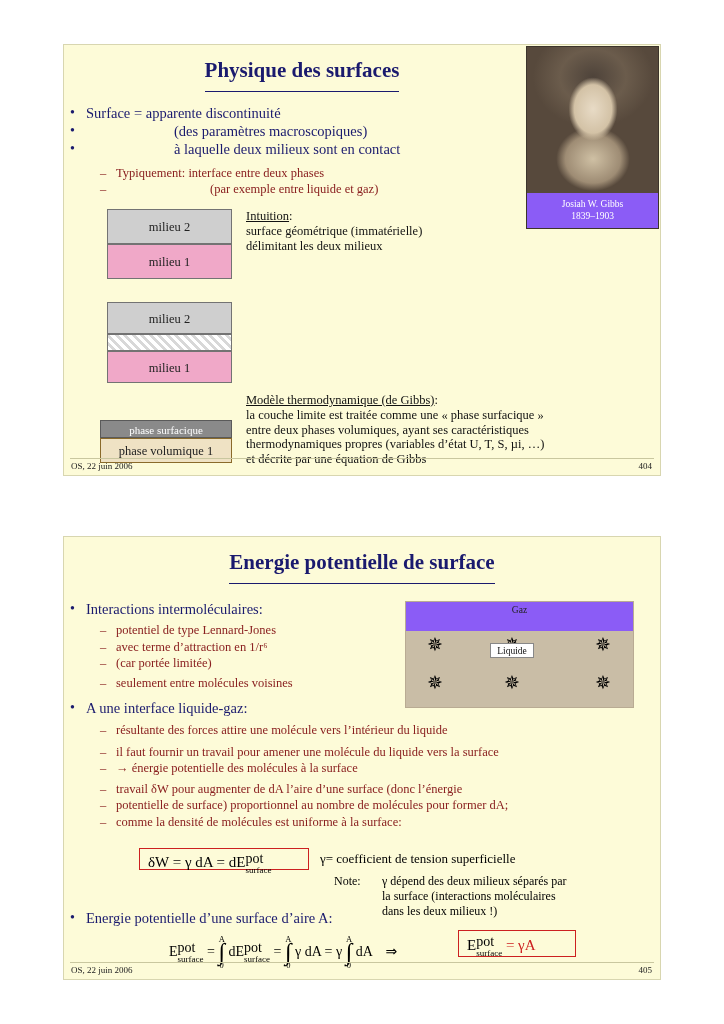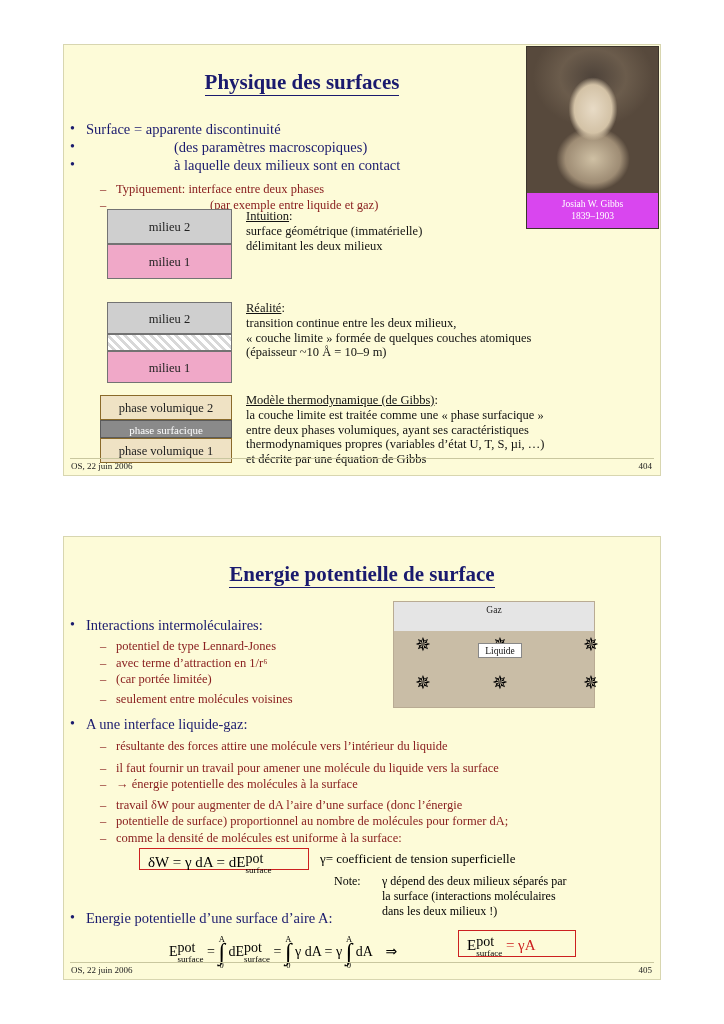--- a/index.html
+++ b/index.html
@@ -25,22 +25,22 @@
   #slide1 { top: 44px; height: 432px; }
   #slide2 { top: 536px; height: 444px; }
 
   .slide-title {
     text-align: center;
     font-size: 21px;
     color: #1a1a6e;
     font-weight: bold;
     border-bottom: 1.5px solid #1a1a6e;
     display: inline-block;
-    margin: 12px;
-    padding-bottom: 1px;
+    margin: 0;
+    padding-bottom: 9px;
     line-height: 1.15;
   }
   .title-wrap { text-align: center; padding-top: 13px; }
   #slide1 .title-wrap { padding-right: 120px; }
 
   
   .portrait {
     position: absolute;
     right: 1px;
     top: 1px;
@@ -57,21 +57,21 @@
     background:
       radial-gradient(ellipse 34px 44px at 66px 62px, #e8dbc6 0%, #d3c2a6 55%, rgba(160,140,115,0) 72%),
       radial-gradient(ellipse 46px 40px at 66px 112px, #cfc0a4 0%, #9e8c74 60%, rgba(90,78,62,0) 80%),
       radial-gradient(ellipse 60px 50px at 66px 30px, #4e433a 0%, #6b5c4c 55%, #57493c 100%),
       linear-gradient(160deg, #8d7f6c 0%, #6b5d4d 55%, #53483c 100%);
   }
   .portrait .caption {
     position: absolute;
     left: 0; right: 0; bottom: 0;
     height: 35px;
-    background: #d946ef;
+    background: #8b5cf6;
     color: #ffffff;
     font-size: 9.5px;
     text-align: center;
     line-height: 12px;
     padding-top: 5px;
     box-sizing: border-box;
   }
 
   
   .bullet-l1 {
@@ -152,27 +152,27 @@
     position: absolute;
     left: 6px;
     right: 6px;
     bottom: 16px;
     border-top: 1px solid #c9c79f;
   }
 
   
   #fig2 {
     position: absolute;
-    left: 329px;
+    left: 341px;
     top: 64px;
-    width: 202px;
+    width: 229px;
     height: 107px;
     border: 1px solid #b9ab93;
     box-sizing: border-box;
-    background: #e5e5e5;
+    background: #8b5cf6;
   }
   #fig2 .gas-label {
     position: absolute;
     top: 3px;
     left: 0; right: 0;
     text-align: center;
     font-size: 9.5px;
     color: #222;
   }
   #fig2 .liquid {
@@ -269,28 +269,21 @@
   <div class="note" style="left:182px; top:164px; width:400px;">
     <div><u>Intuition</u>:</div>
     <div>surface géométrique (immatérielle)</div>
     <div>délimitant les deux milieux</div>
   </div>
 
   <div class="box box-grey" style="left:43px; top:257px; width:125px; height:32px; line-height:32px;">milieu 2</div>
   <div class="box box-hatch" style="left:43px; top:289px; width:125px; height:17px;"></div>
   <div class="box box-pink" style="left:43px; top:306px; width:125px; height:32px; line-height:32px;">milieu 1</div>
 
-  <div class="note" style="left:182px; top:256px; width:410px;">
-    <div><u>Réalité</u>:</div>
-    <div>transition continue entre les deux milieux,</div>
-    <div>« couche limite » formée de quelques couches atomiques</div>
-    <div>(épaisseur ~10 Å = 10–9 m)</div>
-  </div>
-
-  <div class="box box-beige" style="left:36px; top:350px; width:132px; height:25px; line-height:25px; border-color:#8a6a2a;">phase volumique 2</div>
+
   <div class="box box-darkgrey" style="left:36px; top:375px; width:132px; height:18px; line-height:18px; border-color:#5a5a5a;">phase surfacique</div>
   <div class="box box-beige" style="left:36px; top:393px; width:132px; height:25px; line-height:25px; border-color:#8a6a2a;">phase volumique 1</div>
 
   <div class="note" style="left:182px; top:348px; width:412px;">
     <div><u>Modèle thermodynamique (de Gibbs)</u>:</div>
     <div>la couche limite est traitée comme une « phase surfacique »</div>
     <div>entre deux phases volumiques, ayant ses caractéristiques</div>
     <div>thermodynamiques propres (variables d’état U, T, S, µi, …)</div>
     <div>et décrite par une équation de Gibbs</div>
   </div>

